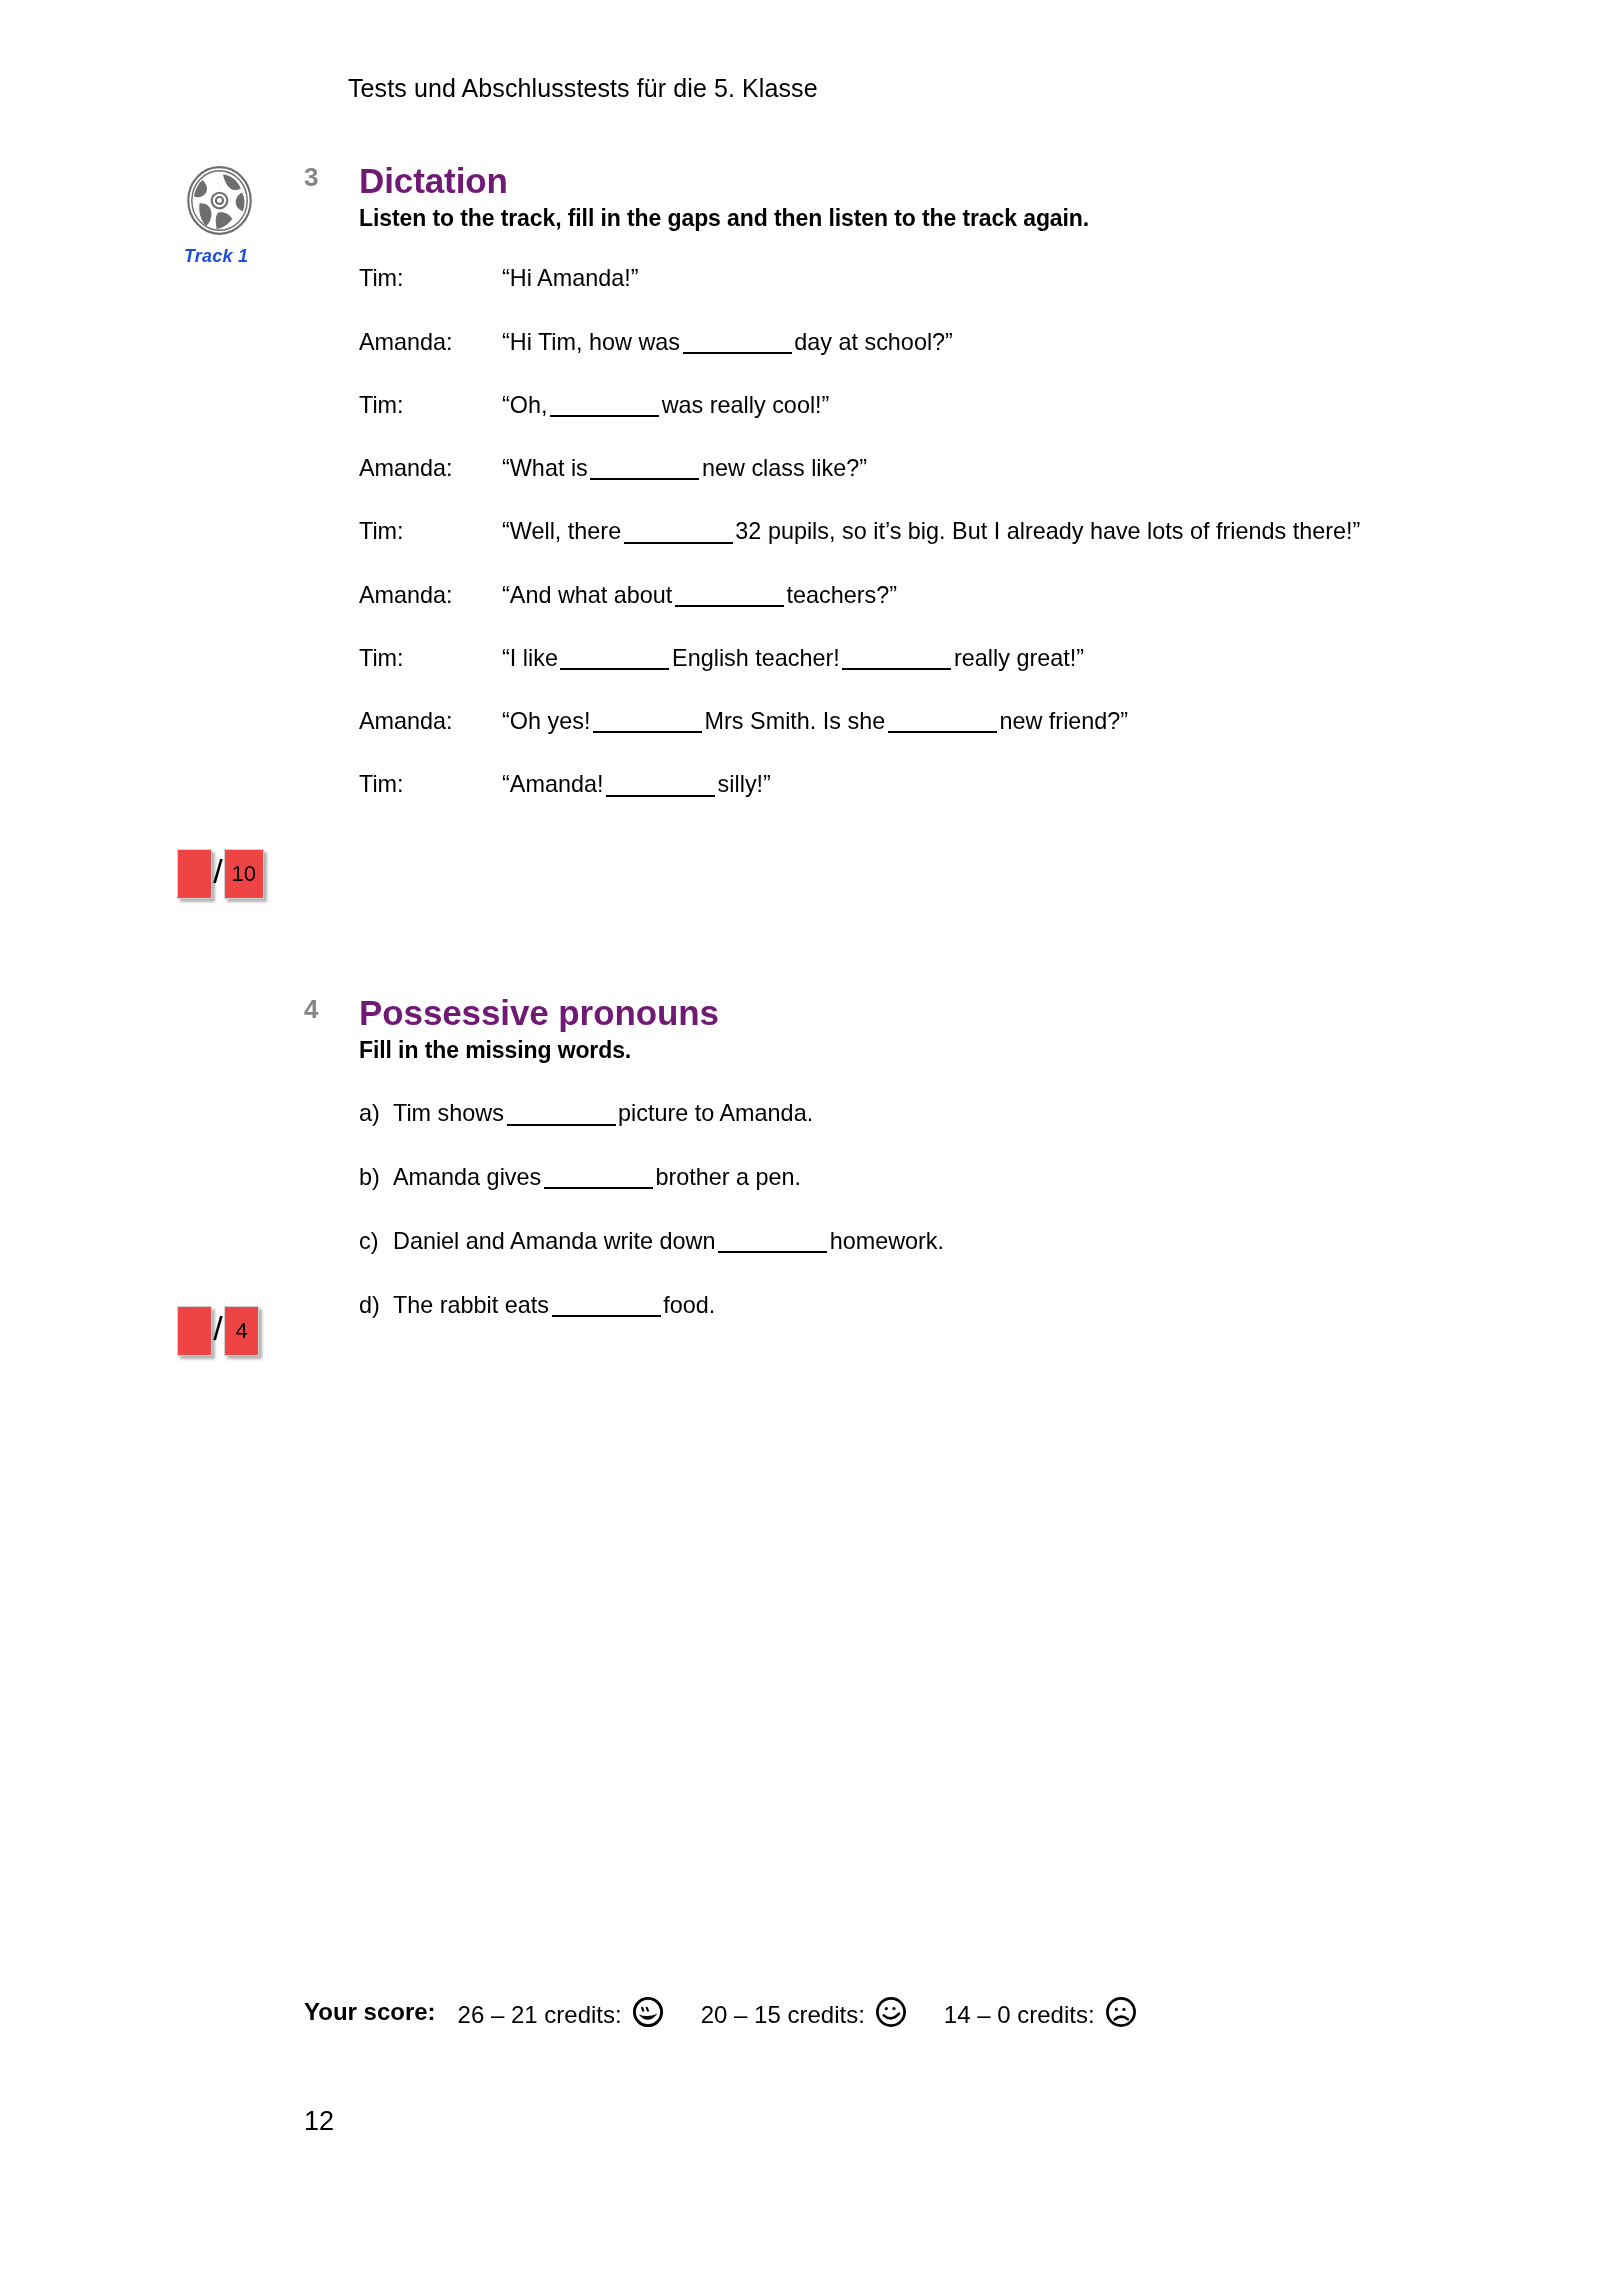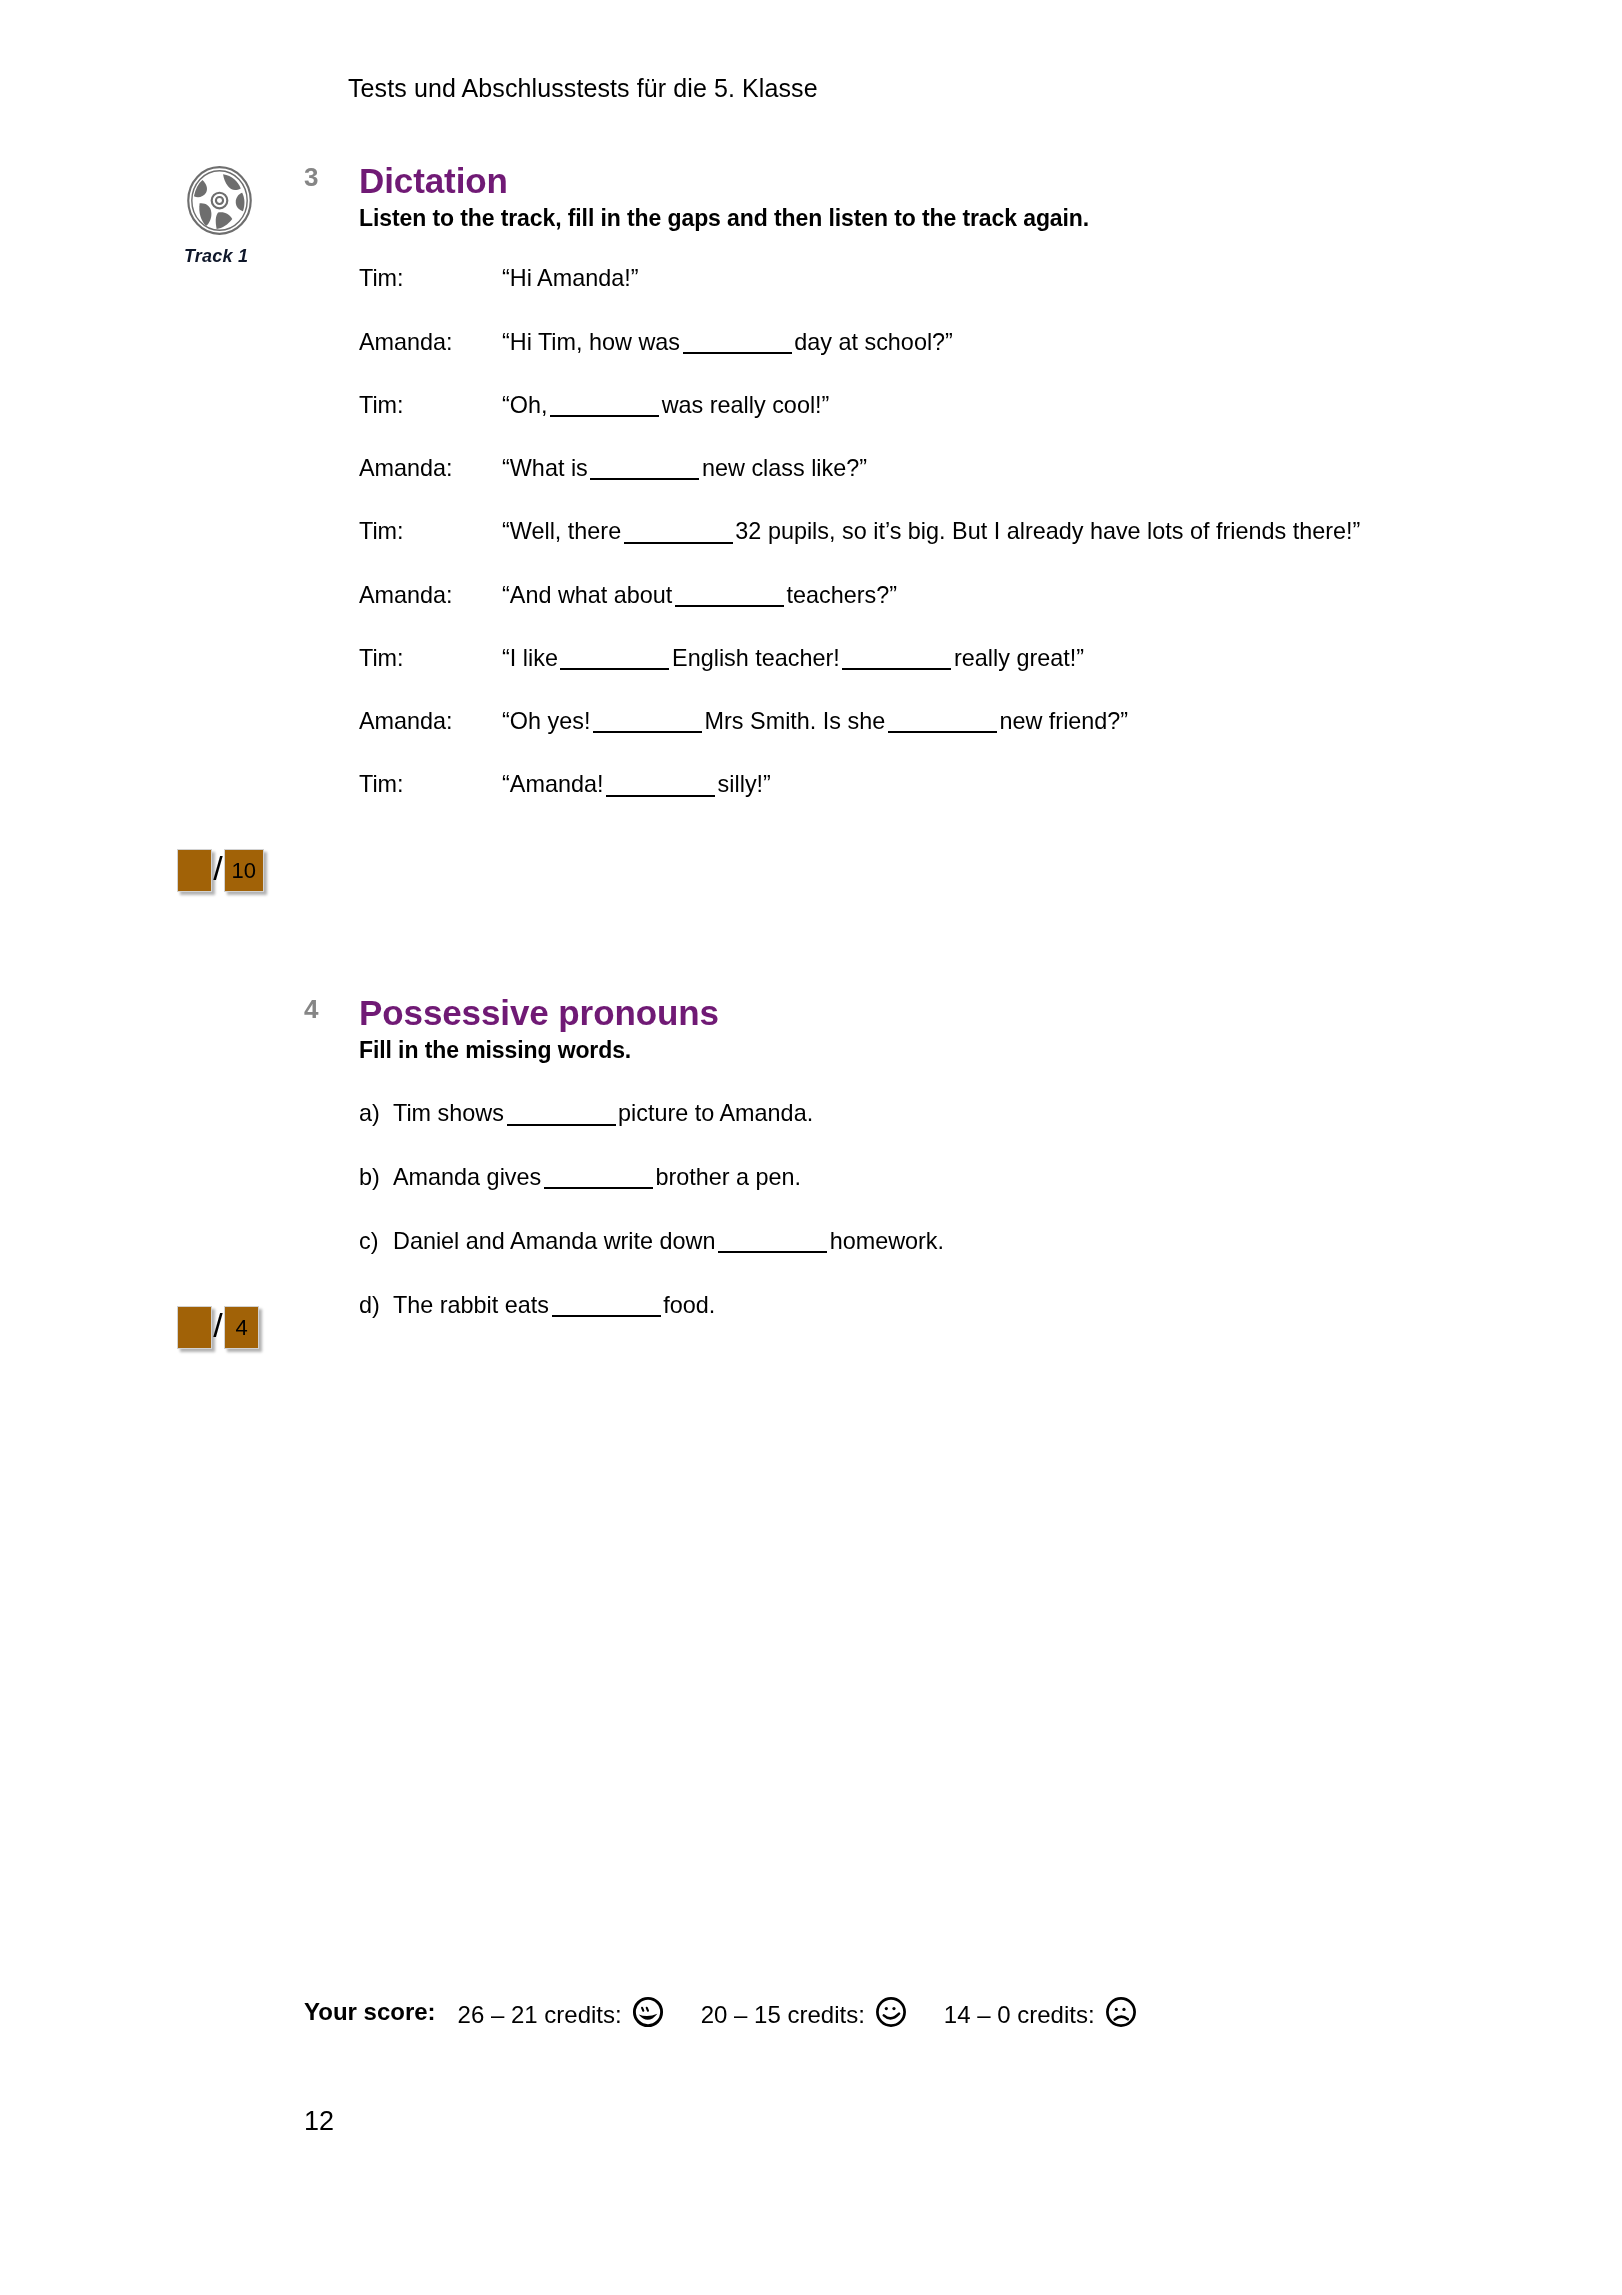--- a/index.html
+++ b/index.html
@@ -41,21 +41,21 @@
   .cd-icon {
     width: 71px;
     height: 73px;
     display: block;
   }
   .track-label {
     margin-top: 9px;
     font-size: 18px;
     font-weight: bold;
     font-style: italic;
-    color: #0f172a;
+    color: #1d4ed8;
     letter-spacing: 0.2px;
     white-space: nowrap;
   }
 
   
   .exercise {
     position: absolute;
     left: 304px;
   }
   .ex-num {
@@ -136,24 +136,24 @@
   }
   .q-text { flex: 1 1 auto; }
 
   
   .score-box {
     position: absolute;
     display: flex;
     align-items: center;
   }
   .sb-cell {
-    background: #a16207;
+    background: #ef4444;
     border: 0.6px solid #d2d2d2;
     box-shadow: 2.6px 2.6px 2.6px rgba(0,0,0,0.30);
-    height: 43px;
+    height: 50px;
     min-width: 35px;
     display: flex;
     align-items: center;
     justify-content: center;
     font-size: 22px;
     color: #000;
     box-sizing: border-box;
   }
   .sb-cell.value { padding: 0 6.5px; }
   .sb-slash {

